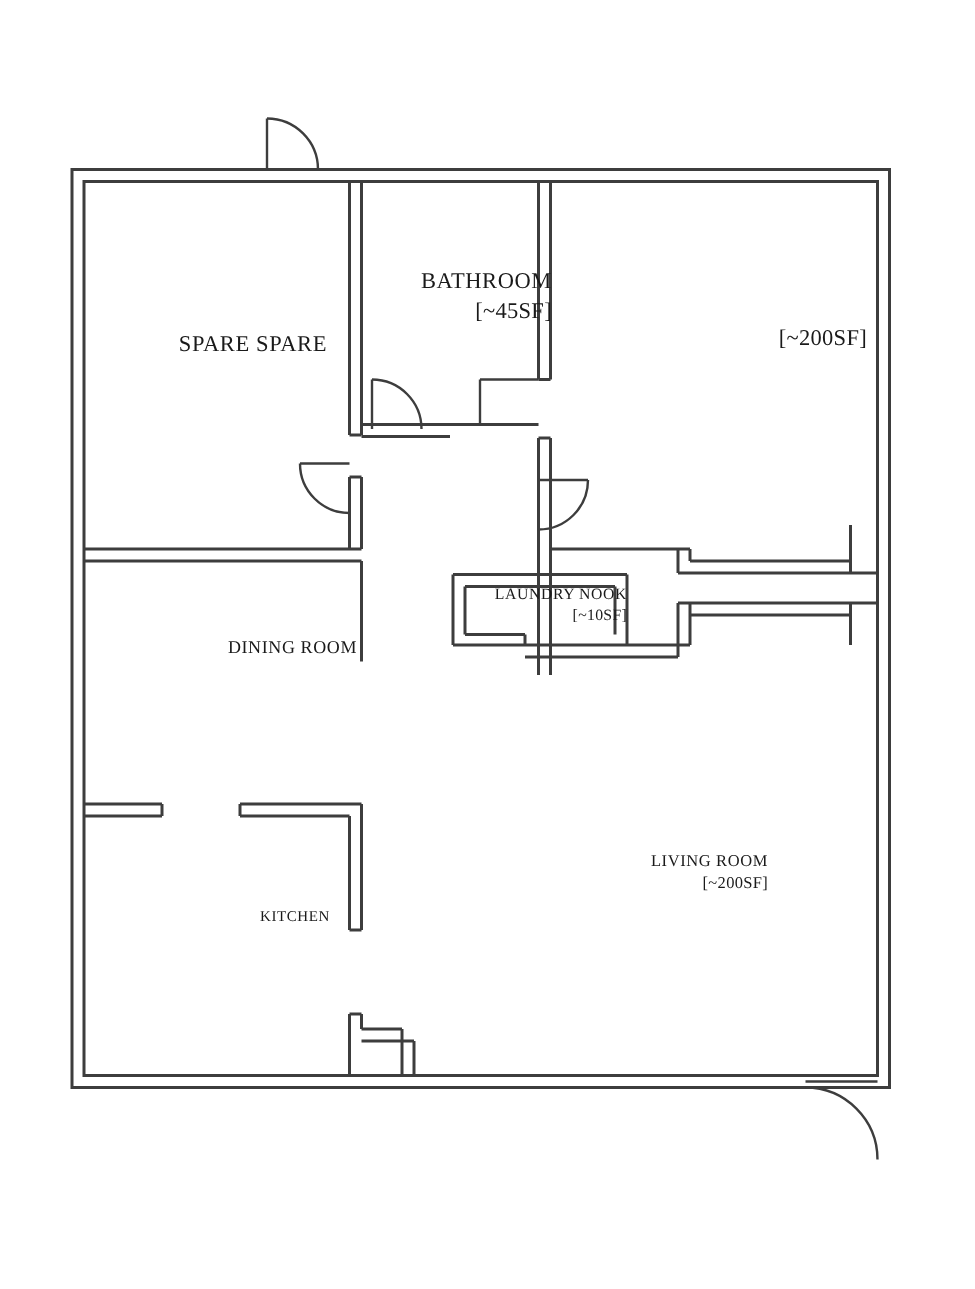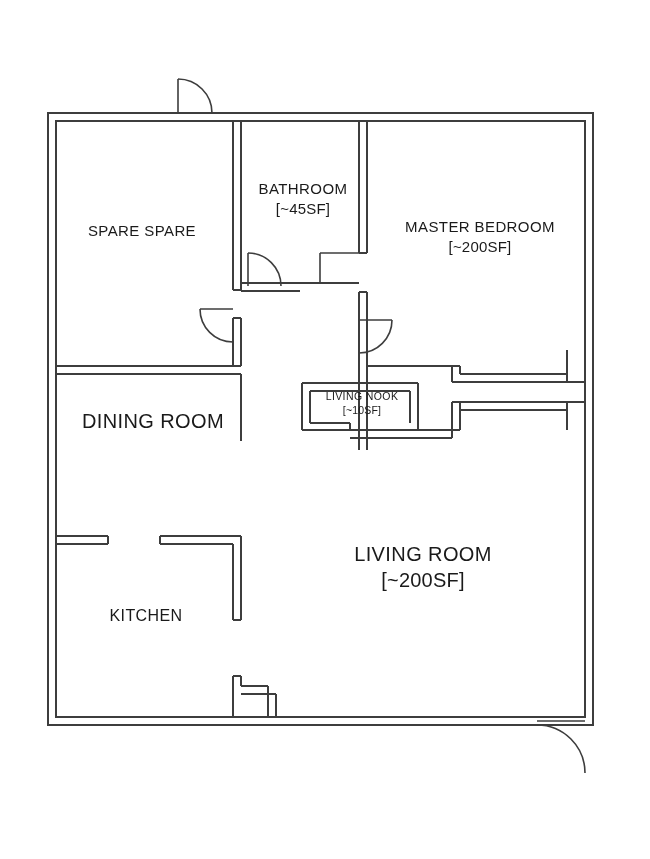--- a/index.html
+++ b/index.html
@@ -19,40 +19,41 @@
     width: 650px;
     height: 859px;
   }
   #plan-svg {
     position: absolute;
     left: 0;
     top: 0;
   }
   .room-label {
     position: absolute;
-    text-align: center;
+    text-align: right;
     line-height: 1.32;
     color: #1a1a1a;
     white-space: nowrap;
     user-select: none;
+    font-family: Liberation Serif, serif;
   }
   .room-label .name {
     display: block;
     letter-spacing: 0.4px;
   }
   .room-label .area {
     display: block;
     letter-spacing: 0.2px;
   }
   .lbl-spare   { left: 66px;  top: 221px; width: 152px; font-size: 15px; }
   .lbl-bath    { left: 238px; top: 179px; width: 130px; font-size: 15px; }
   .lbl-master  { left: 382px; top: 217px; width: 196px; font-size: 15px; }
-  .lbl-dining  { left: 68px;  top: 408px; width: 170px; font-size: 20px; }
-  .lbl-kitchen { left: 72px;  top: 605px; width: 148px; font-size: 16px; }
-  .lbl-living  { left: 334px; top: 541px; width: 178px; font-size: 20px; }
+  .lbl-dining  { left: 68px;  top: 424px; width: 170px; font-size: 12px; }
+  .lbl-kitchen { left: 72px;  top: 605px; width: 148px; font-size: 10px; }
+  .lbl-living  { left: 334px; top: 567px; width: 178px; font-size: 11px; }
   .lbl-laundry { left: 306px; top: 390px; width: 112px; font-size: 10.5px; }
 </style>
 </head>
 <body>
 
 <div id="floorplan">
 
   <svg id="plan-svg" width="650" height="859" viewBox="0 0 650 859">
 
     <g fill="none" stroke="#3d3d3d" stroke-width="2">
@@ -168,35 +169,34 @@
   <div class="room-label lbl-spare">
     <span class="name">SPARE SPARE</span>
   </div>
 
   <div class="room-label lbl-bath">
     <span class="name">BATHROOM</span>
     <span class="area">[~45SF]</span>
   </div>
 
   <div class="room-label lbl-master">
-    <span class="name">MASTER BEDROOM</span>
     <span class="area">[~200SF]</span>
   </div>
 
   <div class="room-label lbl-dining">
     <span class="name">DINING ROOM</span>
   </div>
 
   <div class="room-label lbl-kitchen">
     <span class="name">KITCHEN</span>
   </div>
 
   <div class="room-label lbl-living">
     <span class="name">LIVING ROOM</span>
     <span class="area">[~200SF]</span>
   </div>
 
   <div class="room-label lbl-laundry">
-    <span class="name">LIVING NOOK</span>
+    <span class="name">LAUNDRY NOOK</span>
     <span class="area">[~10SF]</span>
   </div>
 
 </div>
 
 </body></html>

